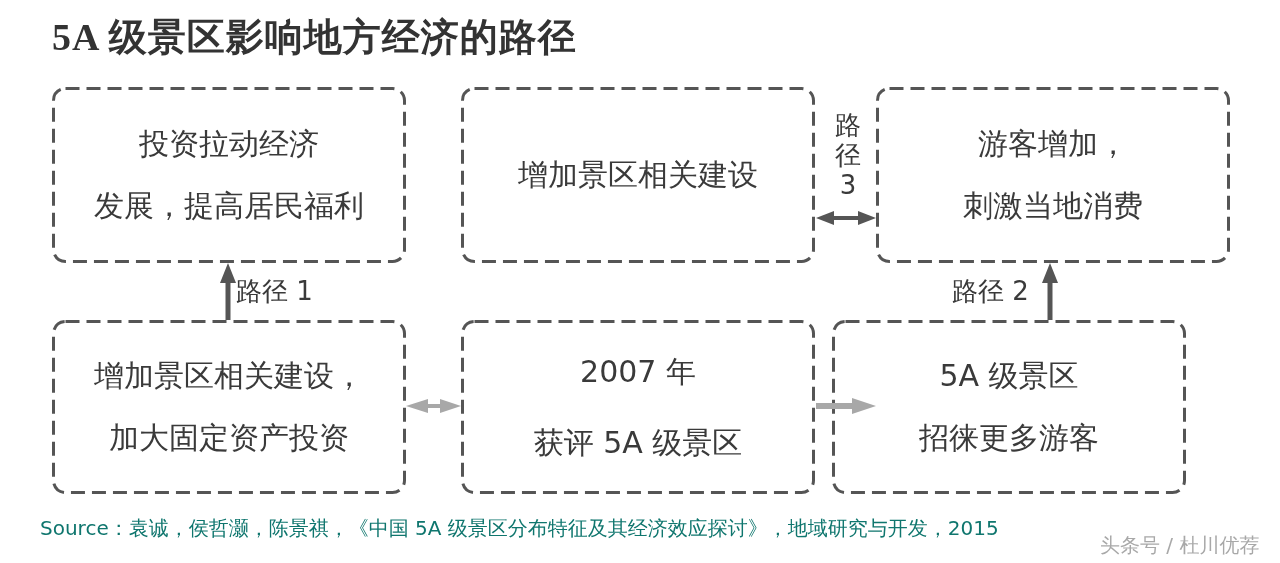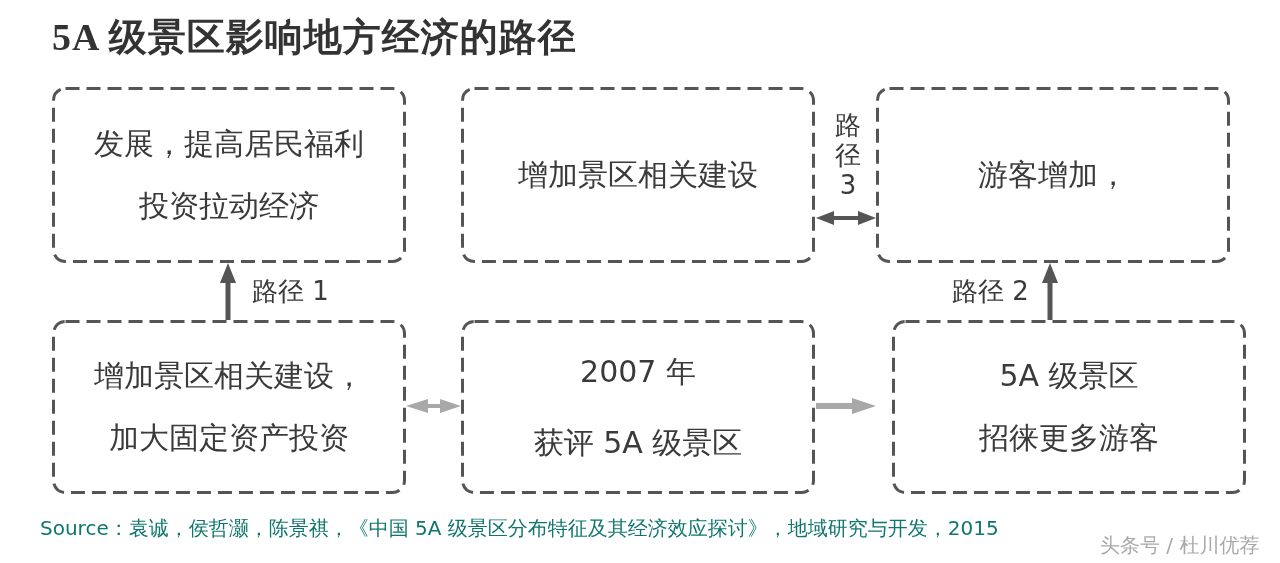--- a/index.html
+++ b/index.html
@@ -16,24 +16,24 @@
       display: flex; flex-direction: column; align-items: center; justify-content: center;
       text-align: center;
     }
     .box svg.border { position: absolute; left: 0; top: 0; width: 100%; height: 100%; overflow: visible; }
     .box .line { font-size: 30px; line-height: 62px; color: #3a3a3a; white-space: nowrap; position: relative; }
     #box-tl { left: 52px;  top: 87px;  width: 354px; height: 176px; }
     #box-tm { left: 461px; top: 87px;  width: 354px; height: 176px; }
     #box-tr { left: 876px; top: 87px;  width: 354px; height: 176px; }
     #box-bl { left: 52px;  top: 320px; width: 354px; height: 174px; }
     #box-bm { left: 461px; top: 320px; width: 354px; height: 174px; gap: 9px; }
-    #box-br { left: 892px; top: 320px; width: 354px; height: 174px; }
+    #box-br { left: 832px; top: 320px; width: 354px; height: 174px; }
 
     .path-label { position: absolute; font-size: 26px; color: #3a3a3a; white-space: nowrap; }
-    #path1-label { left: 252px; top: 274px; }
+    #path1-label { left: 236px; top: 274px; }
     #path2-label { left: 952px; top: 274px; }
     #path3-label {
       position: absolute; left: 833px; top: 110px; width: 30px; font-size: 26px; line-height: 30px;
       text-align: center; color: #3a3a3a;
     }
     .arrows { position: absolute; left: 0; top: 0; width: 1280px; height: 563px; pointer-events: none; }
     .source {
       position: absolute; left: 40px; top: 515px; font-size: 20px; color: #0f766e; white-space: nowrap;
     }
     .watermark {
@@ -43,36 +43,37 @@
   </style>
 </head>
 <body>
 
 <div class="title">5A 级景区影响地方经济的路径</div>
 
 <div class="box" id="box-tl">
   <svg class="border">
       <rect x="1.5" y="1.5" rx="12" ry="12" width="351" height="173" fill="none" stroke="#555555" stroke-width="3" stroke-dasharray="14 7"></rect>
     </svg>
+  <div class="line">投资拉动经济</div>
   <div class="line">发展，提高居民福利</div>
-  <div class="line">投资拉动经济</div>
 </div>
 
 <div class="box" id="box-tm">
   <svg class="border">
       <rect x="1.5" y="1.5" rx="12" ry="12" width="351" height="173" fill="none" stroke="#555555" stroke-width="3" stroke-dasharray="14 7"></rect>
     </svg>
   <div class="line">增加景区相关建设</div>
 </div>
 
 <div class="box" id="box-tr">
   <svg class="border">
       <rect x="1.5" y="1.5" rx="12" ry="12" width="351" height="173" fill="none" stroke="#555555" stroke-width="3" stroke-dasharray="14 7"></rect>
     </svg>
   <div class="line">游客增加，</div>
+  <div class="line">刺激当地消费</div>
 </div>
 
 <div class="box" id="box-bl">
   <svg class="border">
       <rect x="1.5" y="1.5" rx="12" ry="12" width="351" height="171" fill="none" stroke="#555555" stroke-width="3" stroke-dasharray="14 7"></rect>
     </svg>
   <div class="line">增加景区相关建设，</div>
   <div class="line">加大固定资产投资</div>
 </div>
 

